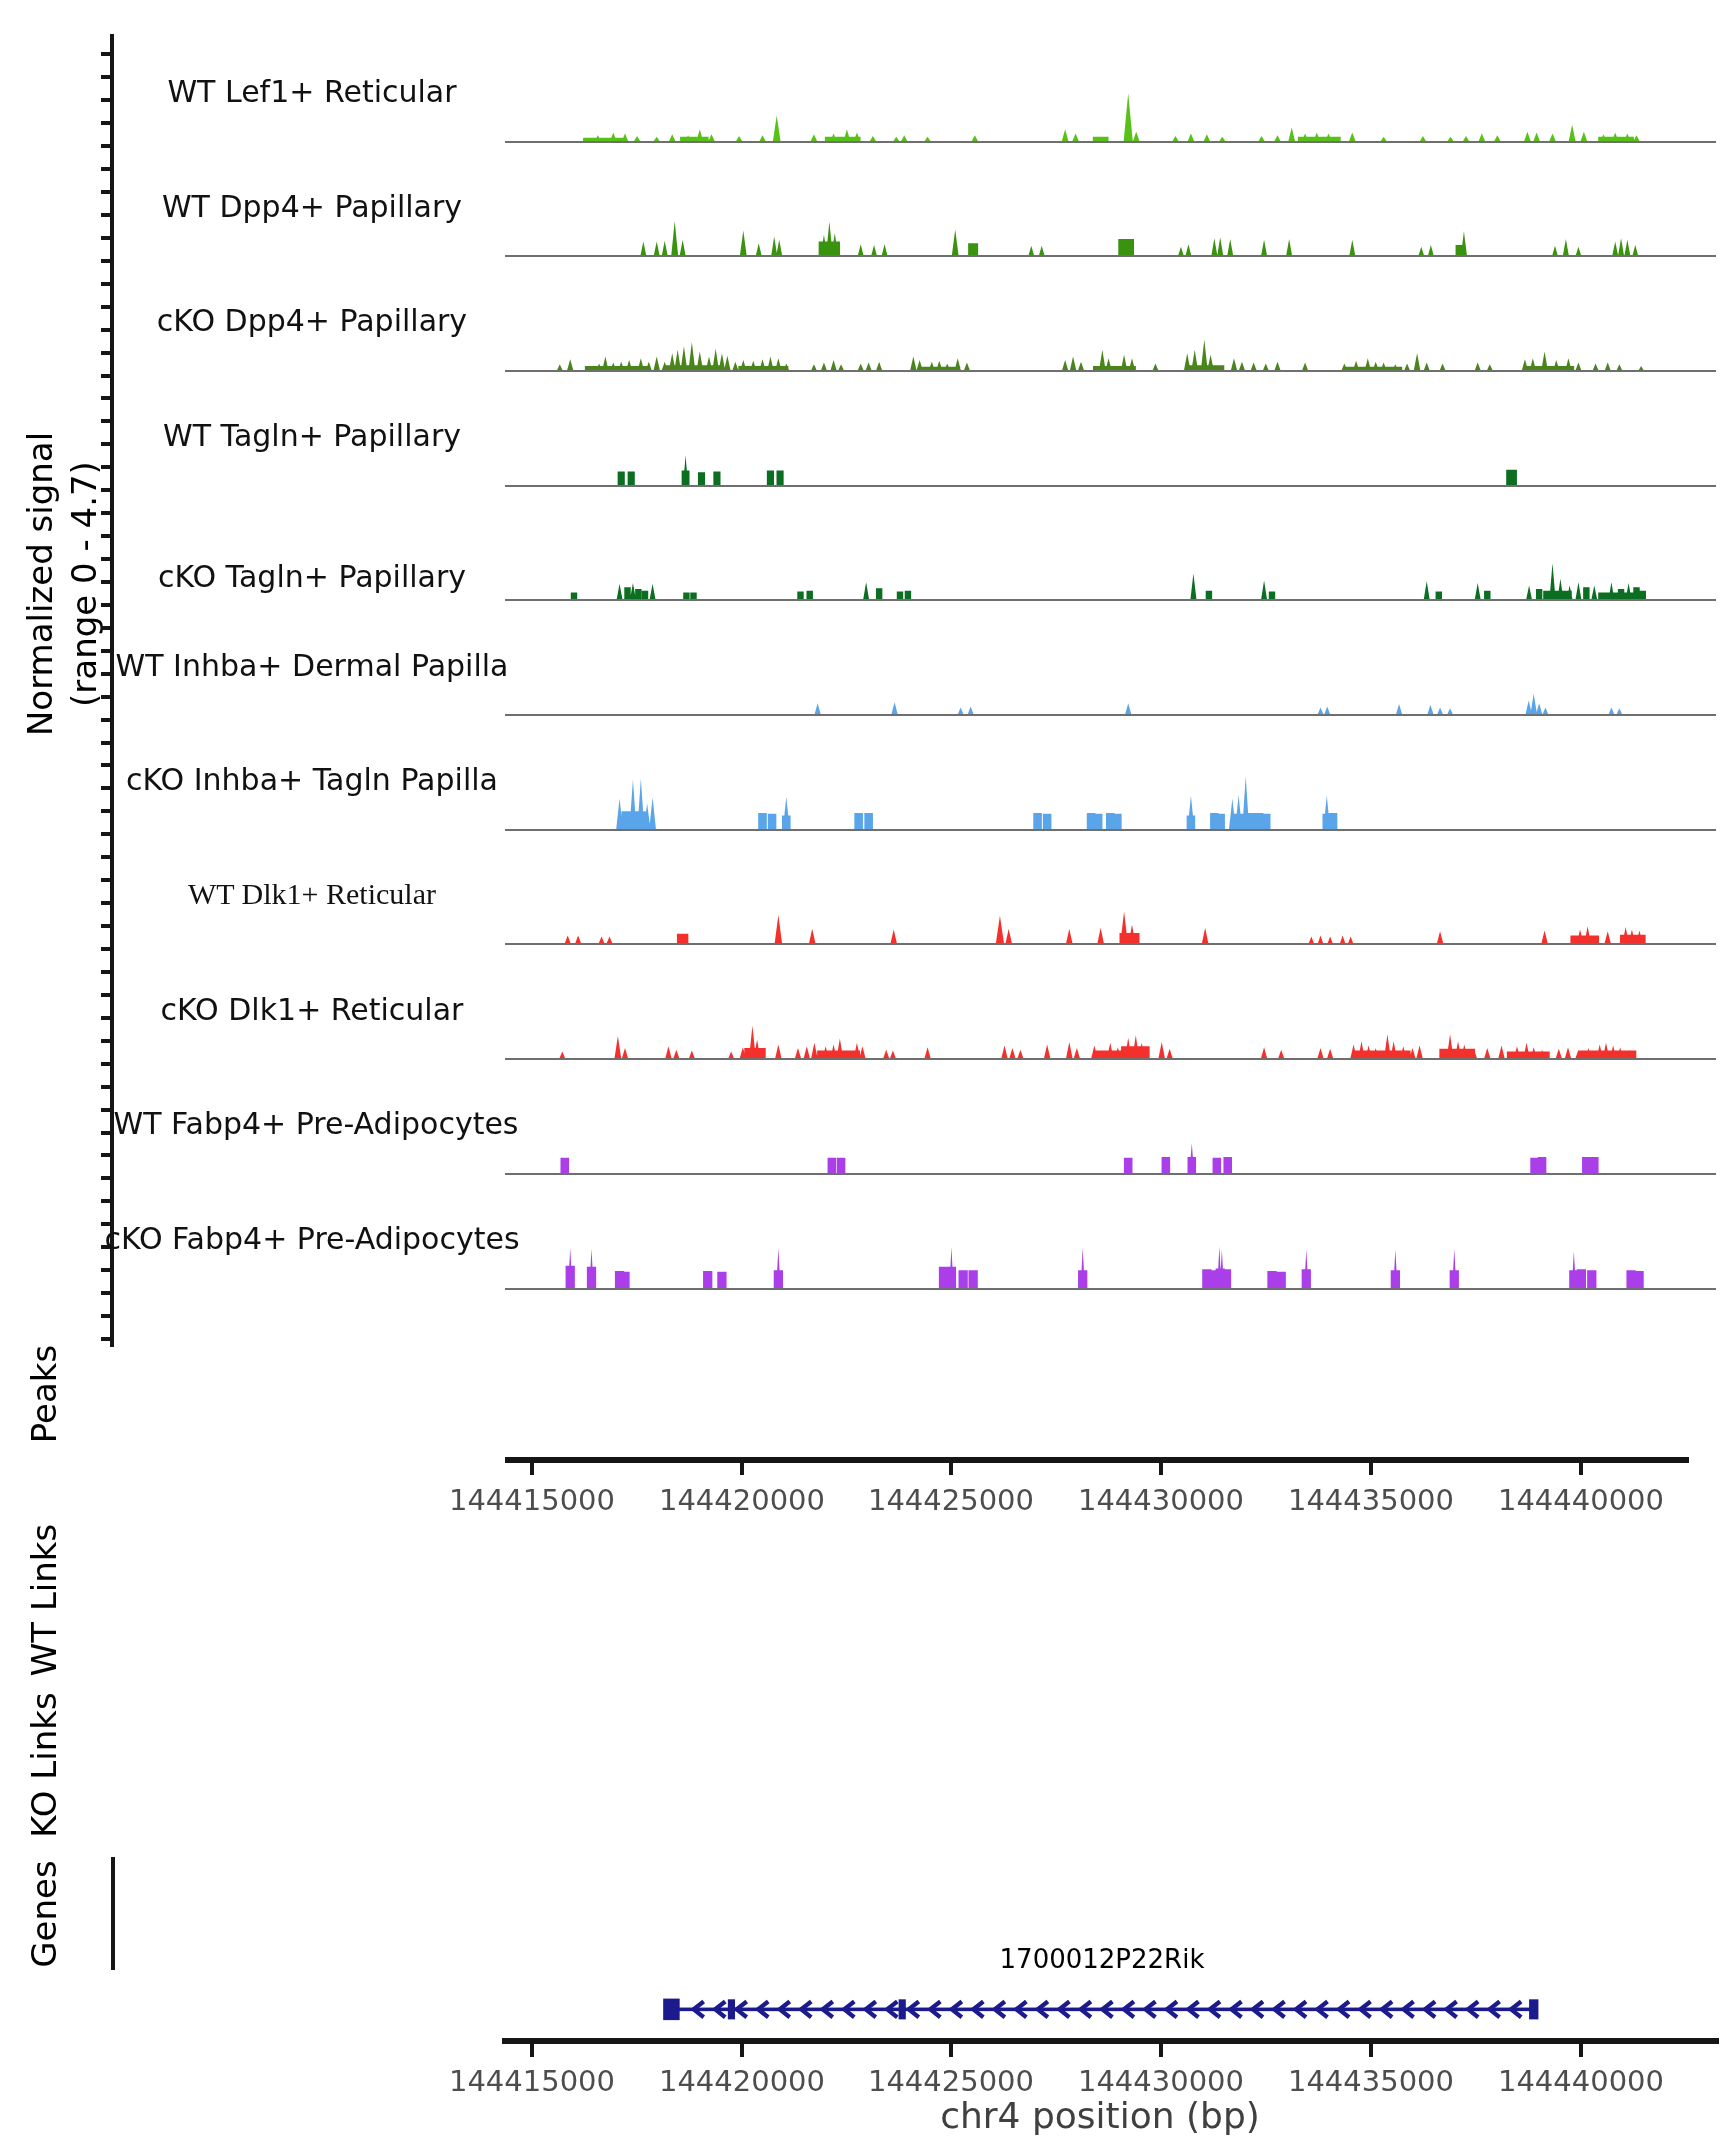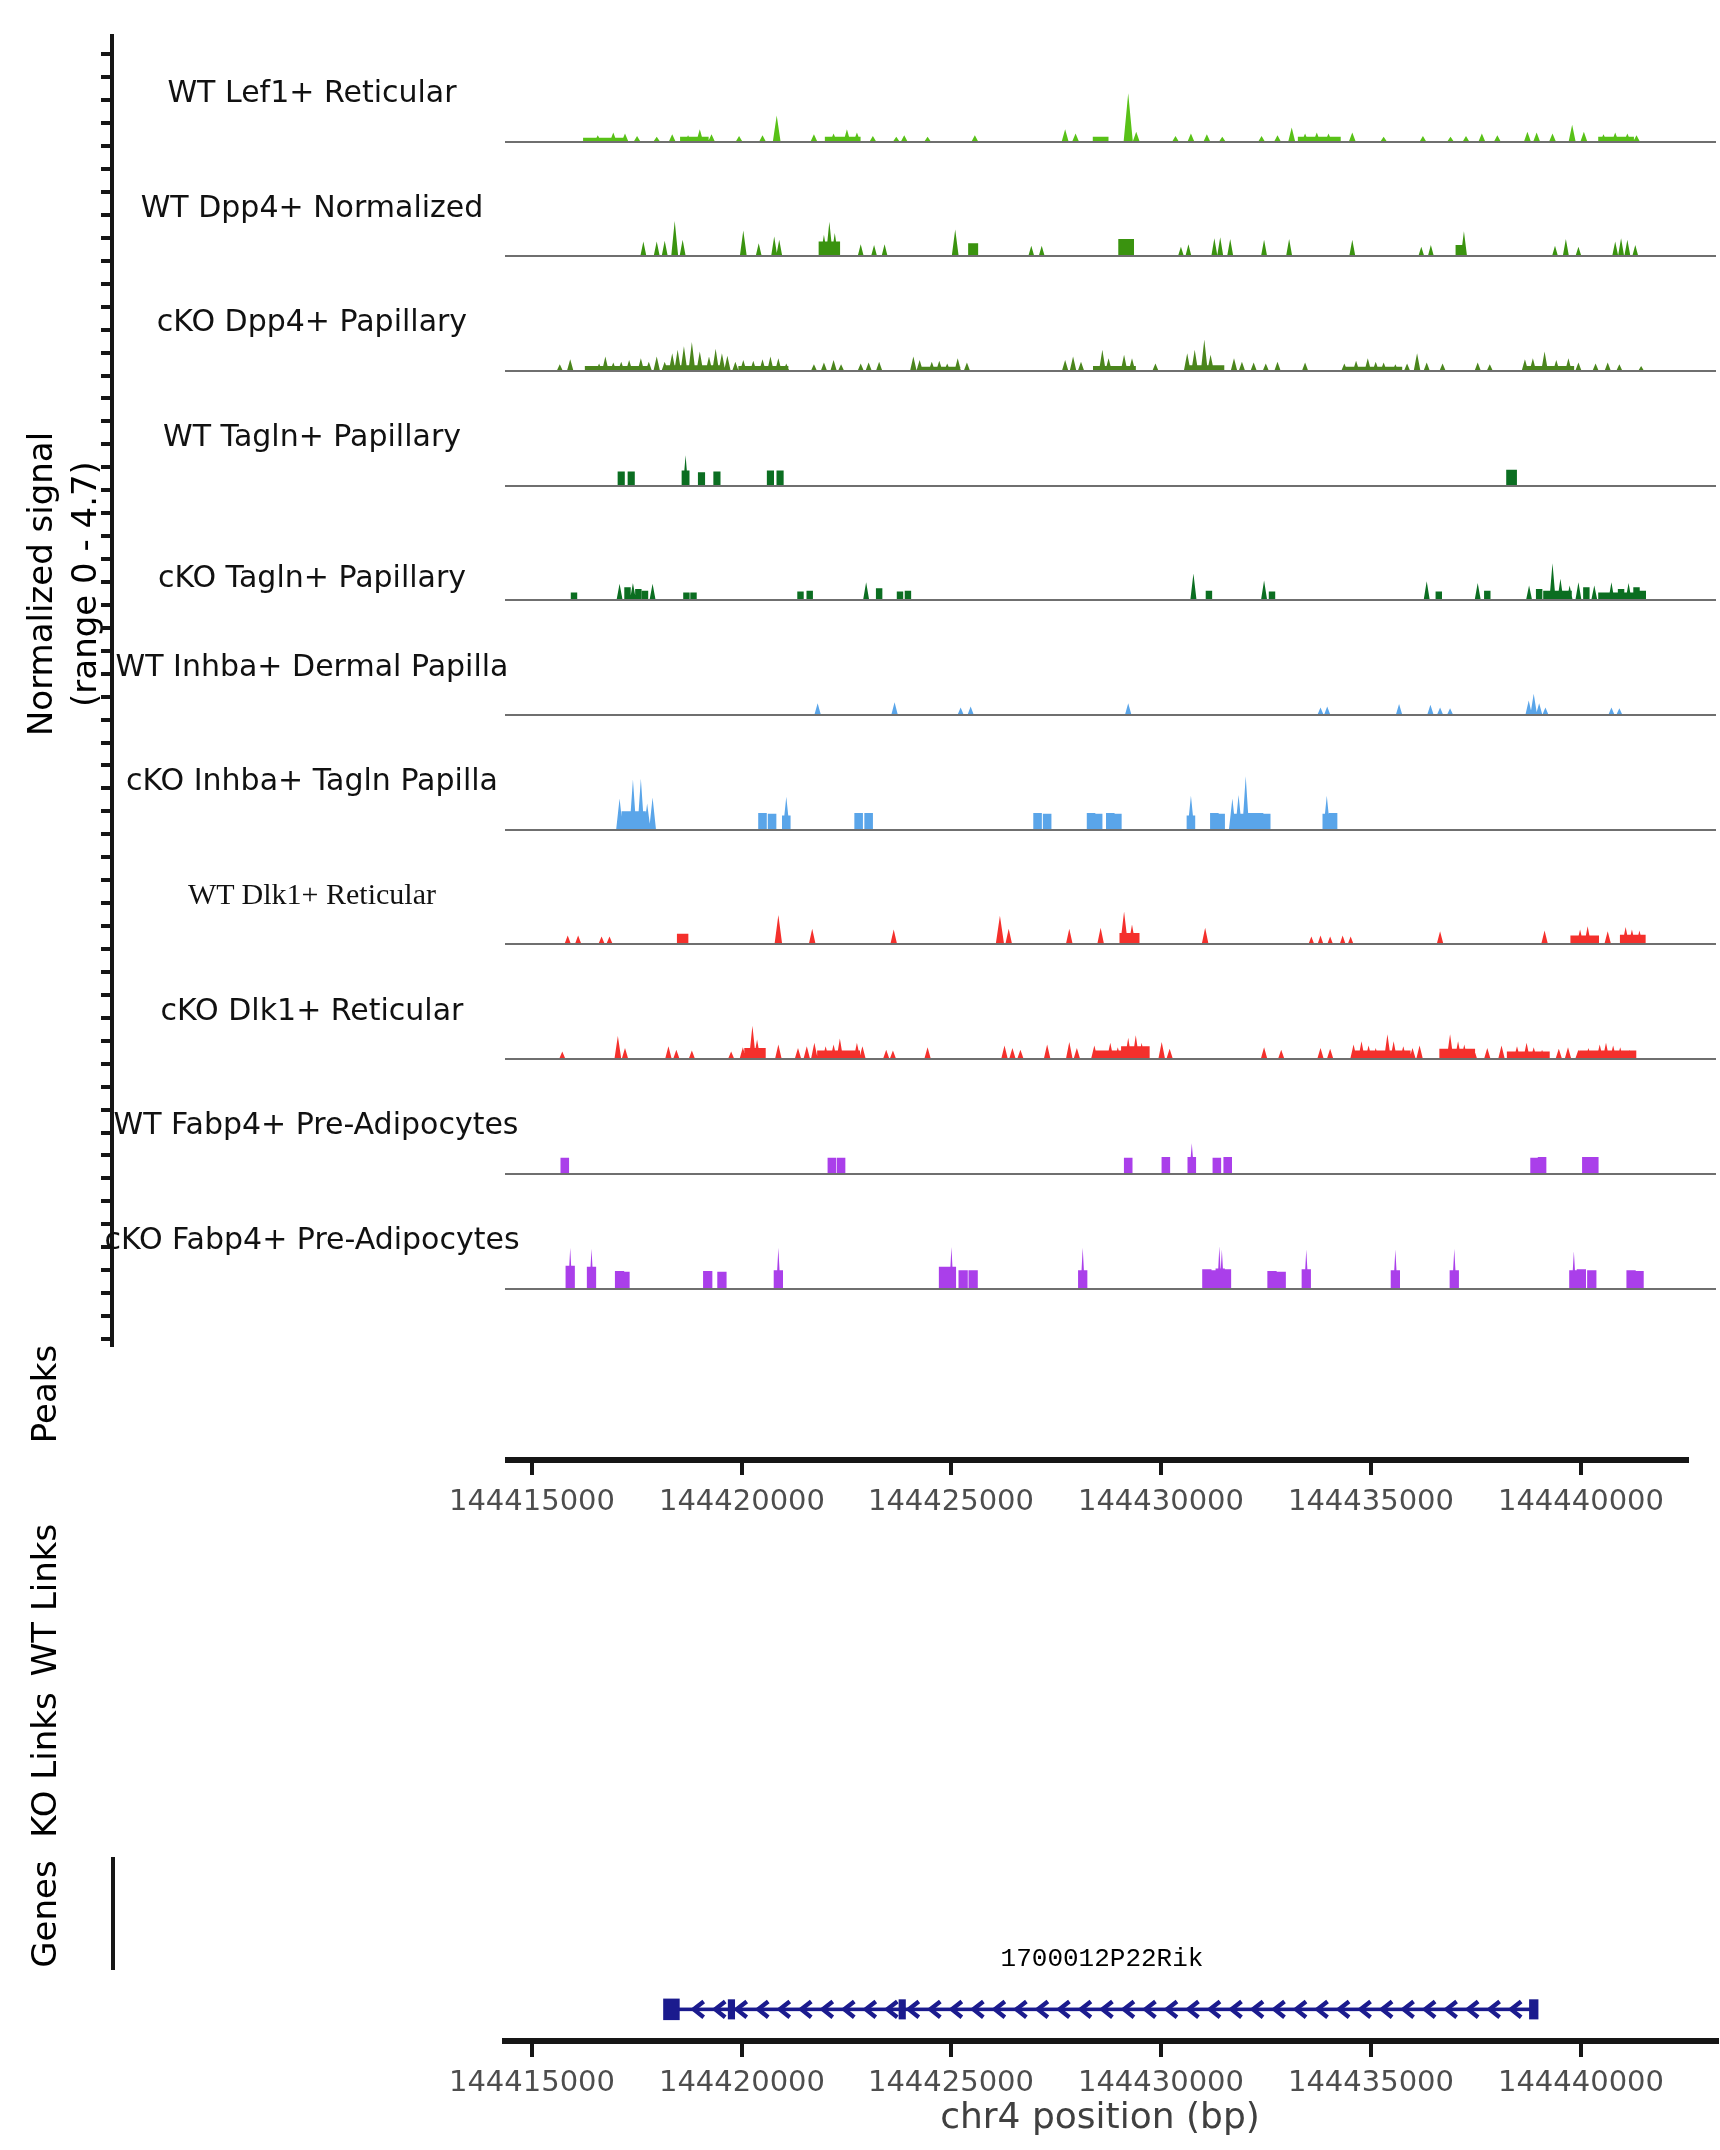--- a/index.html
+++ b/index.html
@@ -10,21 +10,21 @@
   .rot{transform:translate(-50%,-50%) rotate(-90deg);white-space:nowrap;}
   .section-label{font-size:34px;color:#000;}
   .ylabel{font-size:34px;text-align:center;line-height:1.28;}
   .track-label{position:absolute;font-size:30px;color:#111;white-space:nowrap;
                transform:translate(-50%,-50%);}
   .tick-label{position:absolute;font-size:29px;color:#4d4d4d;white-space:nowrap;
               transform:translateX(-50%);}
   .axis-title{position:absolute;font-size:36px;color:#404040;white-space:nowrap;
               transform:translateX(-50%);}
   .gene-label{position:absolute;font-size:26px;color:#000;white-space:nowrap;
-              transform:translateX(-50%);font-family:Liberation Mono, monospace;}
+              transform:translateX(-50%);}
   .vline,.hline,.tickmark{position:absolute;background:#161616;}
   .baseline{position:absolute;background:#6f6f6f;}
 </style>
 </head>
 <body>
 
 <div id="fig">
 
   <div class="abs rot ylabel" style="left:63px;top:584px;">
     <div>Normalized signal</div>
@@ -98,21 +98,21 @@
       <div class="tickmark" style="left: 101px; top: 1245px; width: 9.3px; height: 3.6px;"></div>
       <div class="tickmark" style="left: 101px; top: 1268px; width: 9.3px; height: 3.6px;"></div>
       <div class="tickmark" style="left: 101px; top: 1291px; width: 9.3px; height: 3.6px;"></div>
       <div class="tickmark" style="left: 101px; top: 1314px; width: 9.3px; height: 3.6px;"></div>
       <div class="tickmark" style="left: 101px; top: 1337px; width: 9.3px; height: 3.6px;"></div>
       <div class="track-label" style="left: 312px; top: 91px;">WT Lef1+ Reticular</div>
       <svg width="1209" height="80" viewBox="0 0 1687 112" style="position: absolute; left: 505px; top: 62px; overflow: visible;">
         <path d="M122.1 112 L127.1 102.4 L132.1 112 Z M106.5 112 L106.5 106.0 L166.5 106.0 L166.5 112 Z M143.8 112 L148.8 98.8 L153.8 112 Z M160.2 112 L165.2 100.0 L170.2 112 Z M177.1 112 L182.1 103.6 L187.1 112 Z M204.6 112 L209.6 104.8 L214.6 112 Z M226.3 112 L231.3 101.2 L236.3 112 Z M248.5 112 L253.5 102.4 L258.5 112 Z M242.3 112 L242.3 104.8 L282.3 104.8 L282.3 112 Z M264.9 112 L269.9 94.0 L274.9 112 Z M281.3 112 L286.3 101.2 L291.3 112 Z M319.9 112 L324.9 103.6 L329.9 112 Z M352.7 112 L357.7 102.4 L362.7 112 Z M372.1 112 L377.6 74.8 L383.1 112 Z M424.7 112 L429.7 101.2 L434.7 112 Z M452.2 112 L457.2 100.0 L462.2 112 Z M445.0 112 L445.0 104.8 L495.0 104.8 L495.0 112 Z M470.9 112 L475.9 94.0 L480.9 112 Z M484.9 112 L489.9 98.8 L494.9 112 Z M507.2 112 L512.2 103.6 L517.2 112 Z M540.0 112 L545.0 104.8 L550.0 112 Z M551.1 112 L556.1 102.4 L561.1 112 Z M583.8 112 L588.8 104.8 L593.8 112 Z M650.0 112 L655.0 102.4 L660.0 112 Z M776.4 112 L781.4 94.0 L786.4 112 Z M791.0 112 L796.0 100.0 L801.0 112 Z M820.1 112 L820.1 104.8 L842.1 104.8 L842.1 112 Z M863.2 112 L869.7 43.6 L876.2 112 Z M875.9 112 L880.9 97.6 L885.9 112 Z M930.9 112 L935.9 103.6 L940.9 112 Z M952.5 112 L957.5 100.0 L962.5 112 Z M974.8 112 L979.8 101.2 L984.8 112 Z M996.4 112 L1001.4 104.8 L1006.4 112 Z M1051.4 112 L1056.4 103.6 L1061.4 112 Z M1073.7 112 L1078.7 102.4 L1083.7 112 Z M1093.6 112 L1098.6 91.6 L1103.6 112 Z M1112.3 112 L1117.3 100.0 L1122.3 112 Z M1128.7 112 L1133.7 98.8 L1138.7 112 Z M1107.2 112 L1107.2 104.8 L1167.2 104.8 L1167.2 112 Z M1145.1 112 L1150.1 100.0 L1155.1 112 Z M1178.4 112 L1183.4 98.8 L1188.4 112 Z M1222.3 112 L1227.3 104.8 L1232.3 112 Z M1277.3 112 L1282.3 103.6 L1287.3 112 Z M1315.9 112 L1320.9 104.8 L1325.9 112 Z M1337.6 112 L1342.6 103.6 L1347.6 112 Z M1359.8 112 L1364.8 100.0 L1369.8 112 Z M1381.5 112 L1386.5 102.4 L1391.5 112 Z M1423.6 112 L1428.6 97.6 L1433.6 112 Z M1436.5 112 L1441.5 98.8 L1446.5 112 Z M1458.7 112 L1463.7 100.0 L1468.7 112 Z M1486.2 112 L1491.2 88.0 L1496.2 112 Z M1502.6 112 L1507.6 97.6 L1512.6 112 Z M1530.1 112 L1535.1 101.2 L1540.1 112 Z M1546.5 112 L1551.5 98.8 L1556.5 112 Z M1527.7 112 L1527.7 104.8 L1577.7 104.8 L1577.7 112 Z M1563.5 112 L1568.5 100.0 L1573.5 112 Z M1576.3 112 L1581.3 102.4 L1586.3 112 Z " fill="#58c117"></path>
       </svg>
       <div class="baseline" style="left: 505px; top: 141px; width: 1211px; height: 2.2px;"></div>
-      <div class="track-label" style="left: 312px; top: 206px;">WT Dpp4+ Normalized</div>
+      <div class="track-label" style="left: 312px; top: 206px;">WT Dpp4+ Papillary</div>
       <svg width="1209" height="80" viewBox="0 0 1687 112" style="position: absolute; left: 505px; top: 177px; overflow: visible;">
         <path d="M186.4 112 L190.9 90.4 L195.4 112 Z M205.1 112 L209.6 90.4 L214.1 112 Z M216.3 112 L220.8 89.2 L225.3 112 Z M229.8 112 L234.8 61.6 L239.8 112 Z M241.4 112 L245.9 88.0 L250.4 112 Z M325.8 112 L330.8 74.8 L335.8 112 Z M347.9 112 L352.4 92.8 L356.9 112 Z M369.6 112 L374.1 83.2 L378.6 112 Z M376.6 112 L381.1 88.0 L385.6 112 Z M438.7 112 L443.7 80.8 L448.7 112 Z M446.3 112 L451.3 62.8 L456.3 112 Z M436.3 112 L436.3 90.4 L466.3 90.4 L466.3 112 Z M453.9 112 L458.9 78.4 L463.9 112 Z M490.7 112 L495.2 94.0 L499.7 112 Z M509.4 112 L513.9 95.2 L518.4 112 Z M524.1 112 L528.6 94.0 L533.1 112 Z M622.5 112 L627.5 73.6 L632.5 112 Z M645.6 112 L645.6 92.8 L659.6 92.8 L659.6 112 Z M729.5 112 L734.0 96.4 L738.5 112 Z M744.1 112 L748.6 96.4 L753.1 112 Z M855.8 112 L855.8 86.8 L877.8 86.8 L877.8 112 Z M939.0 112 L943.5 97.6 L948.0 112 Z M949.5 112 L954.0 94.0 L958.5 112 Z M985.8 112 L990.3 85.6 L994.8 112 Z M994.0 112 L998.5 84.4 L1003.0 112 Z M1008.0 112 L1012.5 86.8 L1017.0 112 Z M1055.4 112 L1059.9 88.0 L1064.4 112 Z M1090.5 112 L1095.0 86.8 L1099.5 112 Z M1178.9 112 L1183.4 88.0 L1187.9 112 Z M1275.5 112 L1280.0 97.6 L1284.5 112 Z M1288.9 112 L1293.4 95.2 L1297.9 112 Z M1328.0 112 L1328.0 95.2 L1342.0 95.2 L1342.0 112 Z M1335.2 112 L1339.7 76.0 L1344.2 112 Z M1462.7 112 L1467.2 96.4 L1471.7 112 Z M1477.9 112 L1482.4 86.8 L1486.9 112 Z M1495.5 112 L1500.0 97.6 L1504.5 112 Z M1547.0 112 L1551.5 90.4 L1556.0 112 Z M1555.2 112 L1559.7 85.6 L1564.2 112 Z M1564.0 112 L1568.5 88.0 L1573.0 112 Z M1575.1 112 L1579.6 95.2 L1584.1 112 Z " fill="#3a930f"></path>
       </svg>
       <div class="baseline" style="left: 505px; top: 255px; width: 1211px; height: 2.2px;"></div>
       <div class="track-label" style="left: 312px; top: 320px;">cKO Dpp4+ Papillary</div>
       <svg width="1209" height="80" viewBox="0 0 1687 112" style="position: absolute; left: 505px; top: 292px; overflow: visible;">
         <path d="M68.9 112 L73.9 101.2 L78.9 112 Z M83.5 112 L88.5 94.0 L93.5 112 Z M123.9 112 L128.9 100.0 L133.9 112 Z M132.7 112 L137.7 90.4 L142.7 112 Z M143.8 112 L148.8 98.8 L153.8 112 Z M109.0 112 L109.0 103.6 L199.0 103.6 L199.0 112 Z M154.9 112 L159.9 97.6 L164.9 112 Z M166.0 112 L171.0 95.2 L176.0 112 Z M182.4 112 L187.4 92.8 L192.4 112 Z M193.5 112 L198.5 97.6 L203.5 112 Z M204.6 112 L209.6 90.4 L214.6 112 Z M215.8 112 L220.8 97.6 L225.8 112 Z M226.3 112 L231.3 85.6 L236.3 112 Z M233.9 112 L238.9 80.8 L243.9 112 Z M242.7 112 L247.7 76.0 L252.7 112 Z M253.8 112 L258.8 70.0 L263.8 112 Z M219.4 112 L219.4 102.4 L299.4 102.4 L299.4 112 Z M264.9 112 L269.9 83.2 L274.9 112 Z M277.8 112 L282.8 90.4 L287.8 112 Z M287.1 112 L292.1 79.6 L297.1 112 Z M295.9 112 L300.9 85.6 L305.9 112 Z M303.5 112 L308.5 89.2 L313.5 112 Z M314.7 112 L319.7 97.6 L324.7 112 Z M325.8 112 L330.8 95.2 L335.8 112 Z M339.8 112 L344.8 96.4 L349.8 112 Z M352.7 112 L357.7 94.0 L362.7 112 Z M323.9 112 L323.9 103.6 L393.9 103.6 L393.9 112 Z M363.8 112 L368.8 90.4 L373.8 112 Z M374.9 112 L379.9 92.8 L384.9 112 Z M386.0 112 L391.0 100.0 L396.0 112 Z M424.7 112 L429.7 101.2 L434.7 112 Z M438.7 112 L443.7 98.8 L448.7 112 Z M452.2 112 L457.2 95.2 L462.2 112 Z M462.7 112 L467.7 101.2 L472.7 112 Z M490.2 112 L495.2 100.0 L500.2 112 Z M501.3 112 L506.3 98.8 L511.3 112 Z M516.0 112 L521.0 97.6 L526.0 112 Z M563.9 112 L568.9 90.4 L573.9 112 Z M572.7 112 L577.7 95.2 L582.7 112 Z M589.7 112 L594.7 97.6 L599.7 112 Z M574.6 112 L574.6 104.8 L634.6 104.8 L634.6 112 Z M600.2 112 L605.2 96.4 L610.2 112 Z M611.3 112 L616.3 100.0 L621.3 112 Z M626.0 112 L631.0 92.8 L636.0 112 Z M638.9 112 L643.9 98.8 L648.9 112 Z M776.4 112 L781.4 95.2 L786.4 112 Z M787.5 112 L792.5 90.4 L797.5 112 Z M798.6 112 L803.6 97.6 L808.6 112 Z M828.5 112 L833.5 80.8 L838.5 112 Z M837.2 112 L842.2 92.8 L847.2 112 Z M820.4 112 L820.4 103.6 L880.4 103.6 L880.4 112 Z M858.9 112 L863.9 88.0 L868.9 112 Z M870.0 112 L875.0 92.8 L880.0 112 Z M902.8 112 L907.8 100.0 L912.8 112 Z M947.3 112 L952.3 85.6 L957.3 112 Z M957.8 112 L962.8 80.8 L967.8 112 Z M971.2 112 L976.2 66.4 L981.2 112 Z M954.2 112 L954.2 102.4 L1004.2 102.4 L1004.2 112 Z M980.0 112 L985.0 88.0 L990.0 112 Z M1012.8 112 L1017.8 92.8 L1022.8 112 Z M1023.9 112 L1028.9 97.6 L1033.9 112 Z M1040.3 112 L1045.3 98.8 L1050.3 112 Z M1057.3 112 L1062.3 100.0 L1067.3 112 Z M1073.7 112 L1078.7 97.6 L1083.7 112 Z M1112.3 112 L1117.3 98.8 L1122.3 112 Z M1167.3 112 L1172.3 100.0 L1177.3 112 Z M1183.7 112 L1188.7 96.4 L1193.7 112 Z M1200.1 112 L1205.1 92.8 L1210.1 112 Z M1173.3 112 L1173.3 104.8 L1253.3 104.8 L1253.3 112 Z M1211.2 112 L1216.2 97.6 L1221.2 112 Z M1222.3 112 L1227.3 98.8 L1232.3 112 Z M1238.7 112 L1243.7 101.2 L1248.7 112 Z M1255.1 112 L1260.1 100.0 L1265.1 112 Z M1269.1 112 L1274.1 85.6 L1279.1 112 Z M1282.6 112 L1287.6 98.8 L1292.6 112 Z M1304.8 112 L1309.8 100.0 L1314.8 112 Z M1354.0 112 L1359.0 98.8 L1364.0 112 Z M1370.9 112 L1375.9 101.2 L1380.9 112 Z M1420.1 112 L1425.1 94.0 L1430.1 112 Z M1431.2 112 L1436.2 92.8 L1441.2 112 Z M1447.6 112 L1452.6 83.2 L1457.6 112 Z M1424.0 112 L1424.0 103.6 L1494.0 103.6 L1494.0 112 Z M1464.0 112 L1469.0 95.2 L1474.0 112 Z M1481.0 112 L1486.0 92.8 L1491.0 112 Z M1495.0 112 L1500.0 98.8 L1505.0 112 Z M1519.0 112 L1524.0 100.0 L1529.0 112 Z M1536.0 112 L1541.0 98.8 L1546.0 112 Z M1552.3 112 L1557.3 101.2 L1562.3 112 Z M1582.8 112 L1587.8 103.6 L1592.8 112 Z " fill="#4a851c"></path>
       </svg>
       <div class="baseline" style="left: 505px; top: 370px; width: 1211px; height: 2.2px;"></div>
       <div class="track-label" style="left: 312px; top: 435px;">WT Tagln+ Papillary</div>

